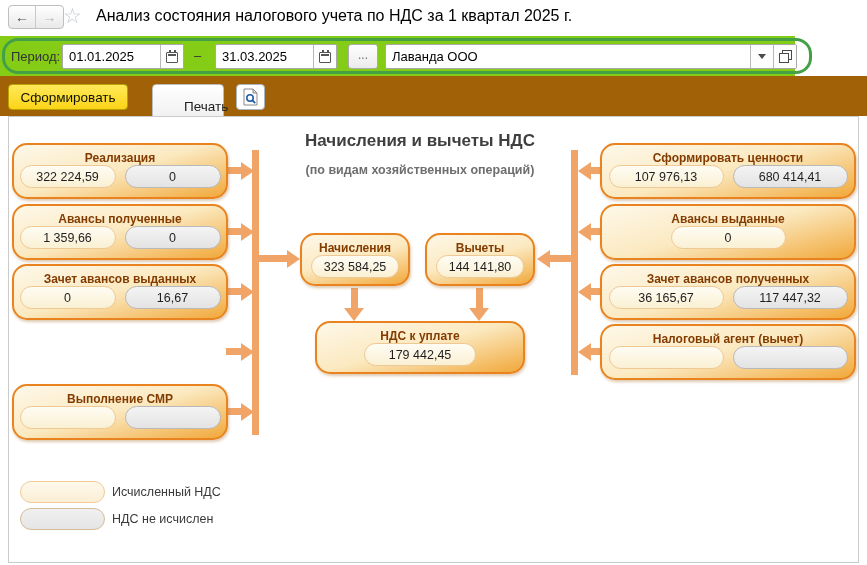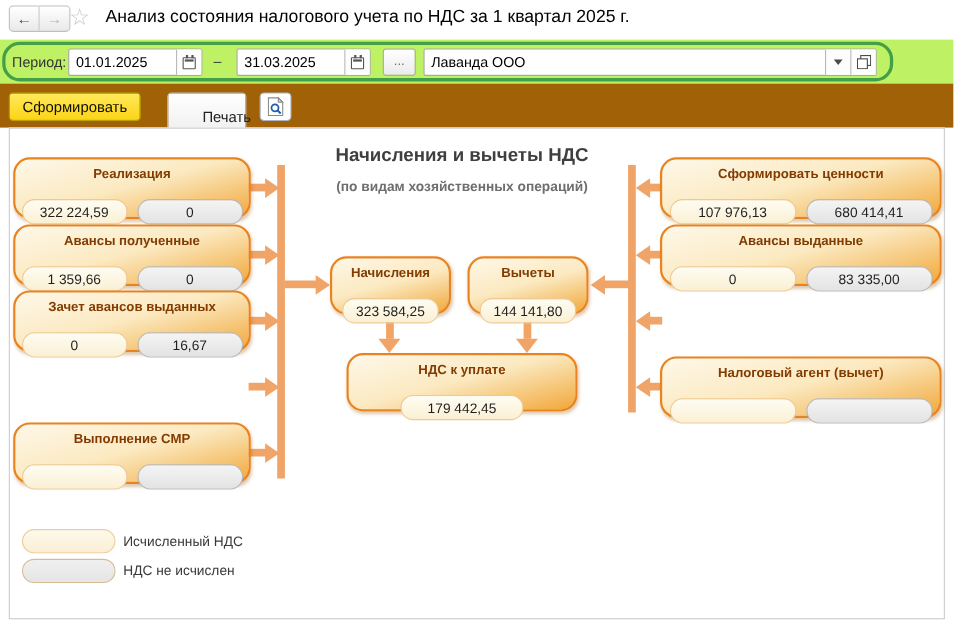--- a/index.html
+++ b/index.html
@@ -9,21 +9,21 @@
   
   .header { position:absolute; left:0; top:0; width:867px; height:34px; background:#fff; }
   .nav-group { position:absolute; left:8px; top:5px; display:flex; border:1px solid #BFBFBF; border-radius:4px; overflow:hidden; background:linear-gradient(#FFFFFF,#E9E9E9); }
   .nav-btn { width:27px; height:22px; display:flex; align-items:center; justify-content:center; font-size:14px; cursor:pointer; }
   .nav-btn.back { color:#4A4A4A; border-right:1px solid #C9C9C9; }
   .nav-btn.fwd { color:#B3B3B3; }
   .star { position:absolute; left:63px; top:4px; font-size:21px; color:#BFC9D1; cursor:pointer; }
   .page-title { position:absolute; left:96px; top:7px; font-size:16px; color:#000; white-space:nowrap; }
 
   
-  .band { position:absolute; left:0; top:36px; width:867px; height:40px; background:#bef264; }
+  .band { position:absolute; left:0; top:36px; width:795px; height:40px; background:#84cc16; }
   .band-highlight { position:absolute; left:2px; top:2px; width:810px; height:36px; border:3px solid #43A047; border-radius:16px; }
   .band-label { position:absolute; left:11px; top:13px; font-size:13px; color:#333; }
   .field { position:absolute; top:8px; height:25px; background:#fff; border:1px solid #A9A9A9; border-radius:2px; display:flex; align-items:center; }
   .field .txt { flex:1; padding:0 6px; font-size:13px; color:#000; white-space:nowrap; overflow:hidden; }
   .field .btn-sect { width:23px; height:100%; border-left:1px solid #B9B9B9; display:flex; align-items:center; justify-content:center; cursor:pointer; background:#FDFDFD; }
   .date-from { left:62px; width:122px; }
   .date-to { left:215px; width:122px; }
   .dash { position:absolute; left:194px; top:12px; font-size:13px; color:#333; }
   .more-btn { position:absolute; left:348px; top:8px; width:30px; height:25px; background:linear-gradient(#FFFFFF,#EBEBEB); border:1px solid #ABABAB; border-radius:3px; font-size:12px; color:#6E6E6E; text-align:center; line-height:21px; cursor:pointer; }
   .org-field { left:385px; width:412px; }
@@ -41,21 +41,21 @@
   
   .panel { position:absolute; left:8px; top:116px; width:851px; height:447px; border:1px solid #CBCBCB; background:#fff; }
 
   .diagram-title { position:absolute; left:270px; top:131px; width:300px; text-align:center; font-size:17px; font-weight:bold; color:#3F3F3F; }
   .diagram-subtitle { position:absolute; left:270px; top:163px; width:300px; text-align:center; font-size:12.5px; font-weight:bold; color:#6E6E6E; }
 
   .vbox { position:absolute; border:2px solid #E8831F; border-radius:15px;
           background:linear-gradient(165deg,#FEF8E9 0%,#FBE9C0 48%,#F1A83A 100%);
           box-shadow:1px 2px 3px rgba(160,100,30,0.35); cursor:pointer; }
   .vbox .bt { text-align:center; font-size:12px; font-weight:bold; color:#823B00; margin-top:6px; white-space:nowrap; }
-  .vbox .pills { display:flex; justify-content:center; gap:9px; margin-top:16px; }
+  .vbox .pills { display:flex; justify-content:center; gap:9px; margin-top:0; }
   .pill { height:23px; line-height:22px; text-align:center; font-size:12.5px; color:#1F1F1F; border-radius:12px; cursor:pointer; }
   .pill.cream { background:linear-gradient(#FEFCF3,#FAF0D3); border:1px solid #EFC993; }
   .pill.gray  { background:linear-gradient(#F4F4F4,#E3E3E3); border:1px solid #B9B9B9; }
   .lbox { left:12px; width:216px; height:56px; }
   .lbox .pill { width:96px; }
   .rbox { left:600px; width:256px; height:56px; }
   .rbox .pill { width:115px; }
   .cbox { width:110px; height:53px; }
   .cbox .pill { width:88px; }
   .paybox { left:315px; top:321px; width:210px; height:53px; }
@@ -206,21 +206,27 @@
     <div class="bt">Сформировать ценности</div>
     <div class="pills">
         <div class="pill cream">107 976,13</div>
         <div class="pill gray">680 414,41</div>
       </div>
   </div>
   <div class="vbox rbox" style="top:204px;">
     <div class="bt">Авансы выданные</div>
     <div class="pills">
         <div class="pill cream">0</div>
-        <div class="pill gray">83 335,00</div>
+      </div>
+  </div>
+  <div class="vbox rbox" style="top:264px;">
+    <div class="bt">Зачет авансов полученных</div>
+    <div class="pills">
+        <div class="pill cream">36 165,67</div>
+        <div class="pill gray">117 447,32</div>
       </div>
   </div>
   <div class="vbox rbox" style="top:324px;">
     <div class="bt">Налоговый агент (вычет)</div>
     <div class="pills">
         <div class="pill cream"></div>
         <div class="pill gray"></div>
       </div>
   </div>
 

